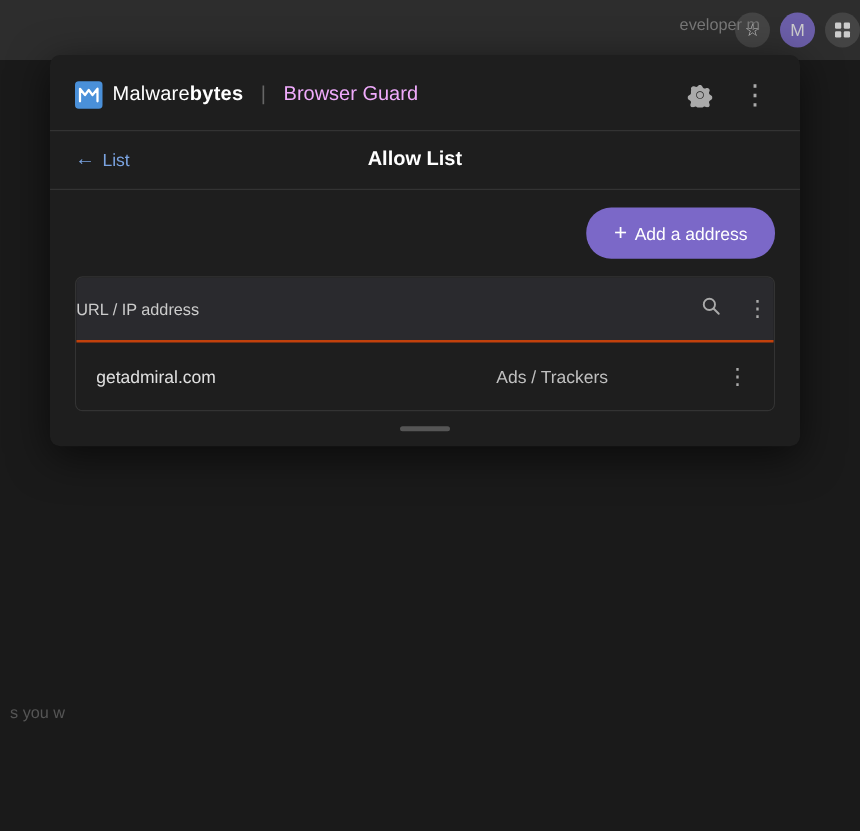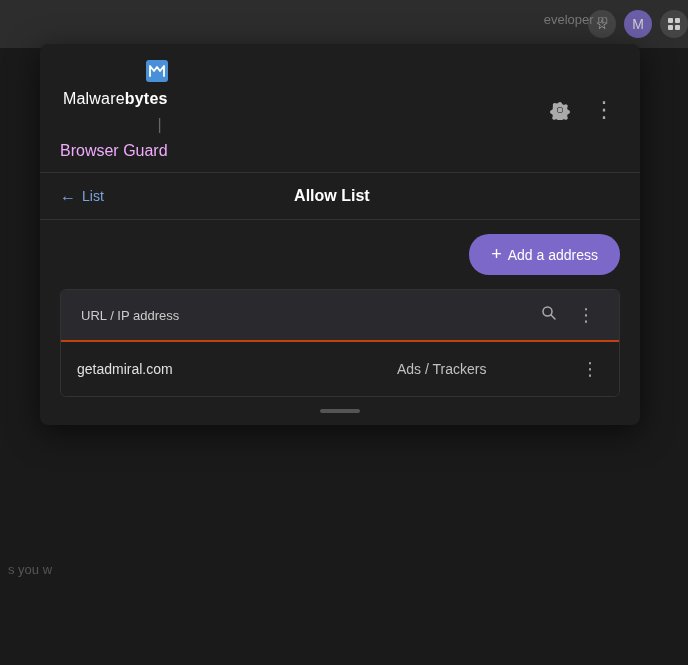--- a/index.html
+++ b/index.html
@@ -57,23 +57,22 @@
     .popup-header {
       display: flex;
       align-items: center;
       justify-content: space-between;
       padding: 16px 20px 12px 20px;
       border-bottom: 1px solid #333;
     }
 
     .logo-area {
       display: flex;
-      align-items: flex-end;
+      align-items: center;
       gap: 8px;
-      flex-direction: column;
     }
 
     .logo-text {
       font-size: 16px;
       color: #fff;
       letter-spacing: 0.2px;
     }
 
     .logo-text .logo-malware {
       font-weight: 300;
@@ -193,21 +192,21 @@
     .table-container {
       margin: 0 20px;
       border: 1px solid #333;
       border-radius: 6px;
       overflow: hidden;
     }
 
     .table-header {
       display: flex;
       align-items: center;
-      padding: 12px 20px;
+      padding: 12px 0;
       background: #2a2a2e;
     }
 
     .col-url {
       flex: 1;
       color: #ccc;
       font-size: 13px;
       font-weight: 500;
     }
 

